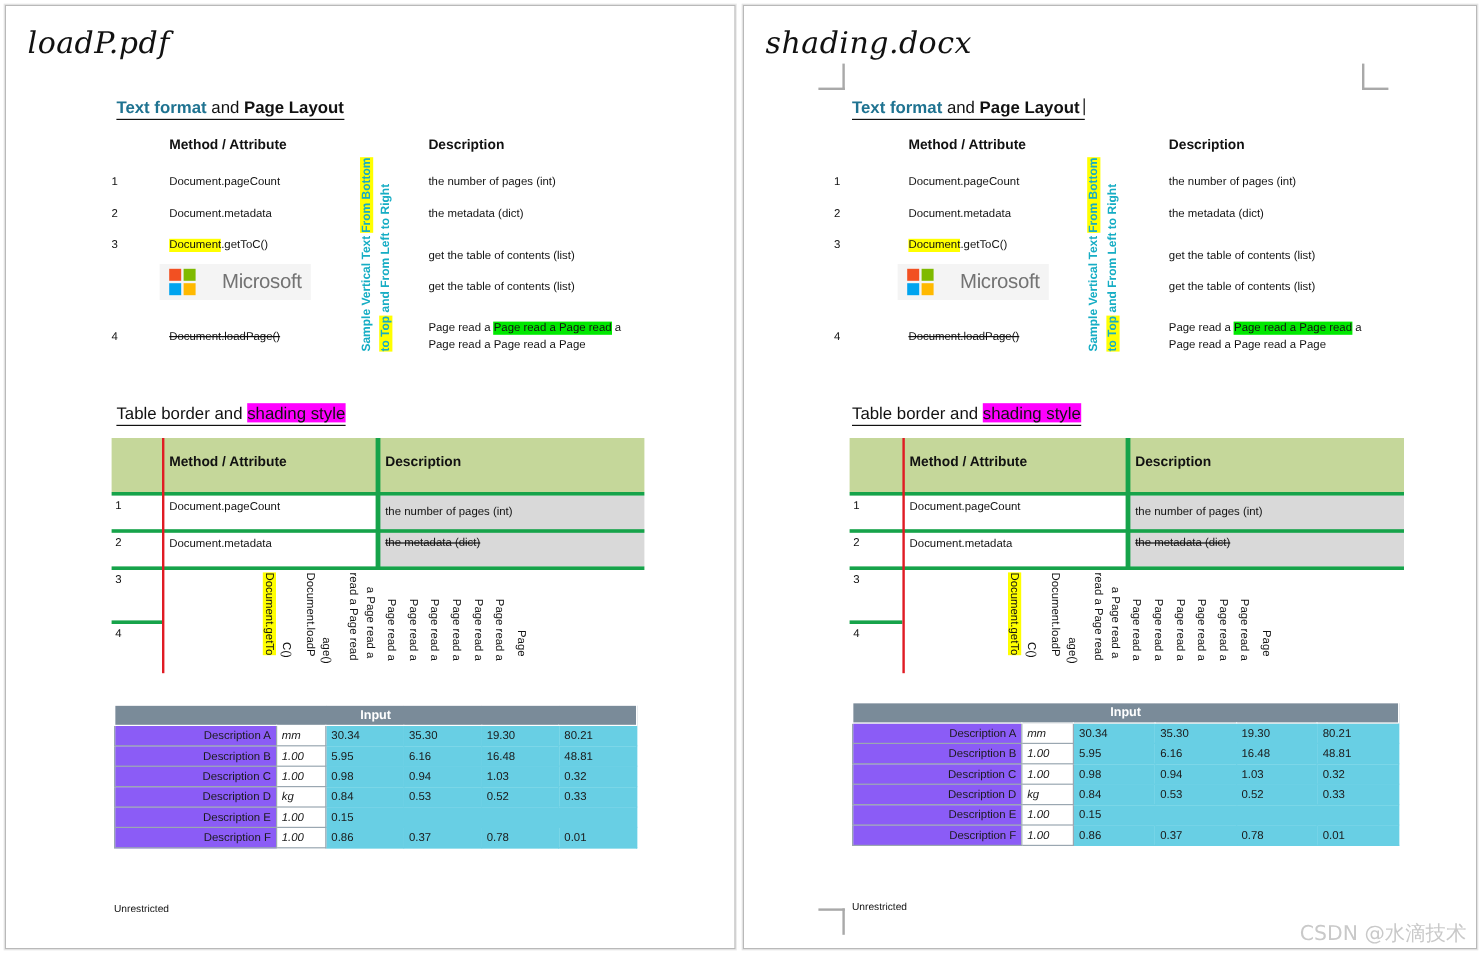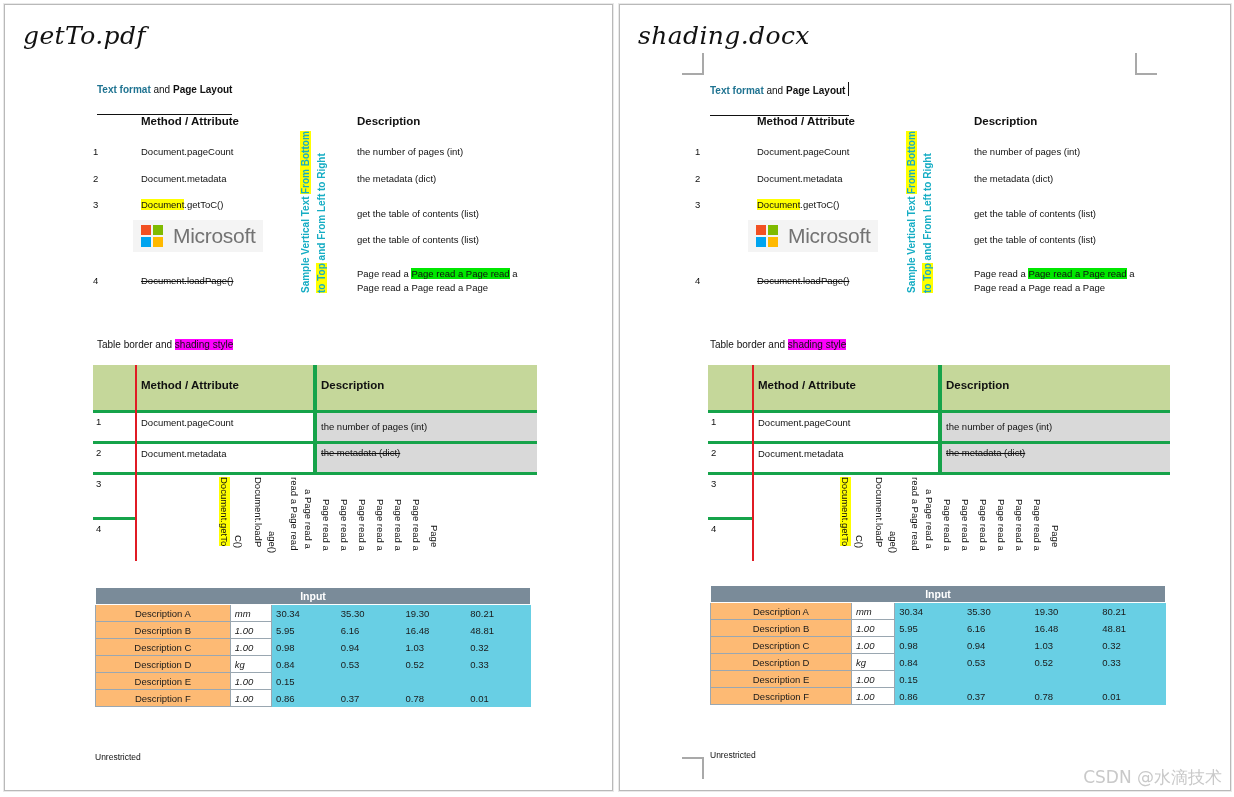--- a/index.html
+++ b/index.html
@@ -43,24 +43,24 @@
   .corner.tl i.h{left:0;top:20px;width:22px;height:1.5px;}
   .corner.tl i.v{left:20px;top:0;width:1.5px;height:22px;}
   .corner.tr i.h{left:0;top:20px;width:22px;height:1.5px;}
   .corner.tr i.v{left:0;top:0;width:1.5px;height:22px;}
   .corner.bl i.h{left:0;top:0;width:22px;height:1.5px;}
   .corner.bl i.v{left:20px;top:0;width:1.5px;height:22px;}
 
   
   .sec-head{
     position:absolute;
-    font-size:10px;
+    font-size:14px;
     white-space:nowrap;
     border-bottom:1.5px solid #111;
-    padding-bottom:17px;
+    padding-bottom:2px;
     line-height:15px;
   }
   .sec-head .blue{color:#1f7391;font-weight:bold;}
   .sec-head .plain{color:#111;}
   .sec-head .bold{color:#111;font-weight:bold;}
   .sec-head .magenta{background:#ff00ff;color:#111;font-weight:normal;}
   .caret{
     display:inline-block;width:1px;height:14px;background:#111;
     vertical-align:-2px;margin-left:3px;
   }
@@ -85,21 +85,21 @@
     white-space:nowrap;
     line-height:1;
     letter-spacing:0px;
   }
   .vtext .yh{background:#ffff00;}
 
   
   .ms-logo{position:absolute;background:#f4f4f4;display:flex;align-items:center;padding:4px 8px;}
   .ms-grid{width:22px;height:22px;display:grid;grid-template-columns:1fr 1fr;grid-template-rows:1fr 1fr;gap:2px;}
   .ms-grid span{display:block;}
-  .ms-word{margin-left:10px;font-size:21px;color:#737373;font-family:"Liberation Sans",sans-serif;letter-spacing:-.3px;}
+  .ms-word{margin-left:22px;font-size:17px;color:#737373;font-family:"Liberation Sans",sans-serif;letter-spacing:-.3px;}
 
   
   .gtable{position:absolute;}
   .gt-headrow{position:absolute;background:#c5d79a;}
   .gt-hline{position:absolute;background:#16a34a;height:3px;}
   .gt-vline-red{position:absolute;background:#e01b24;width:1.5px;}
   .gt-vline-green{position:absolute;background:#16a34a;width:3.5px;}
   .gt-txt{position:absolute;font-size:9.5px;color:#111;white-space:nowrap;}
   .gt-txt.hd{font-size:11.5px;font-weight:bold;}
   .gt-shade{position:absolute;background:#d9d9d9;}
@@ -112,21 +112,21 @@
     color:#111;
     line-height:1;
     white-space:nowrap;
   }
   .vcell .yh{background:#ffff00;}
 
   
   .btable{position:absolute;border-collapse:collapse;font-size:9.5px;color:#1a1a1a;}
   .btable td,.btable th{border:1px solid #ffffff;padding:1px 4px;height:14px;}
   .btable .thead{background:#7a8b99;color:#fff;text-align:center;font-weight:bold;font-size:10.5px;}
-  .btable .lbl{background:#fdba74;border:1px solid #9aa7b1;text-align:center;width:118px;}
+  .btable .lbl{background:#8b5cf6;border:1px solid #9aa7b1;text-align:right;width:118px;}
   .btable .unit{background:#ffffff;border:1px solid #9aa7b1;font-style:italic;text-align:left;width:30px;}
   .btable .val{background:#68cfe4;border:1px solid #68cfe4;text-align:left;width:52px;}
 
   
   .footer{position:absolute;font-size:8.5px;color:#111;}
 
   
   .watermark{
     position:absolute;right:12px;bottom:8px;
     font-size:17px;color:#c9c9c9;
@@ -135,21 +135,21 @@
   }
 </style>
 </head>
 <body>
 
 <div class="stage">
 
   <div class="panel" id="panel-pdf">
     <div class="panel-inner">
 
-      <div class="file-title" style="left:18px;top:16px;">getTo.pdf</div>
+      <div class="file-title" style="left:18px;top:16px;">loadP.pdf</div>
 
       <div class="sec-head" style="left:92px;top:77px;">
         <span class="blue">Text format</span><span class="plain"> and </span><span class="bold">Page Layout</span>
       </div>
 
       <div class="col-head" style="left:136px;top:110px;">Method / Attribute</div>
       <div class="col-head" style="left:352px;top:110px;">Description</div>
 
       <div class="idx" style="left:88px;top:141px;">1</div>
       <div class="meth" style="left:136px;top:141px;">Document.pageCount</div>

